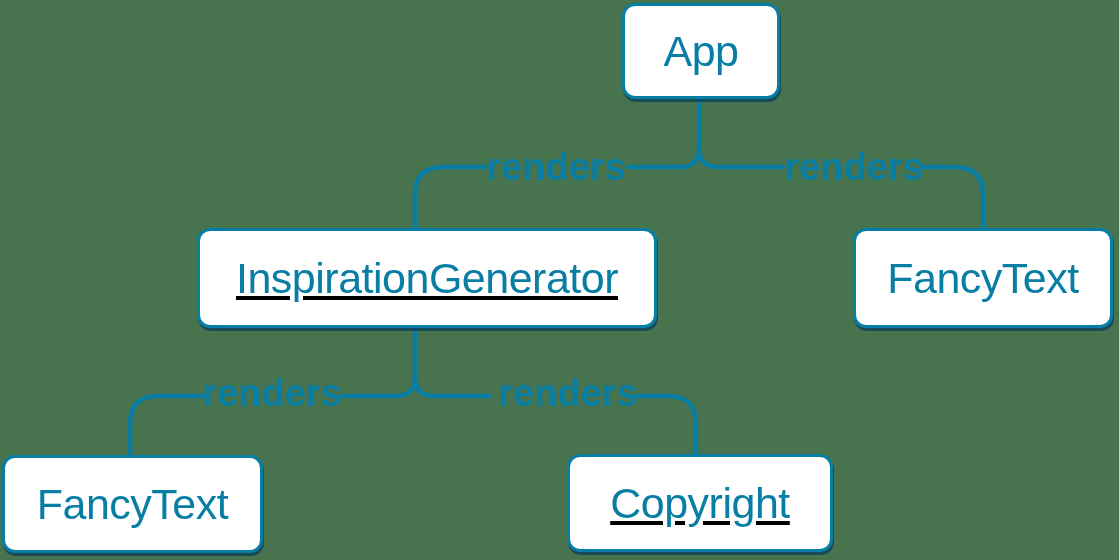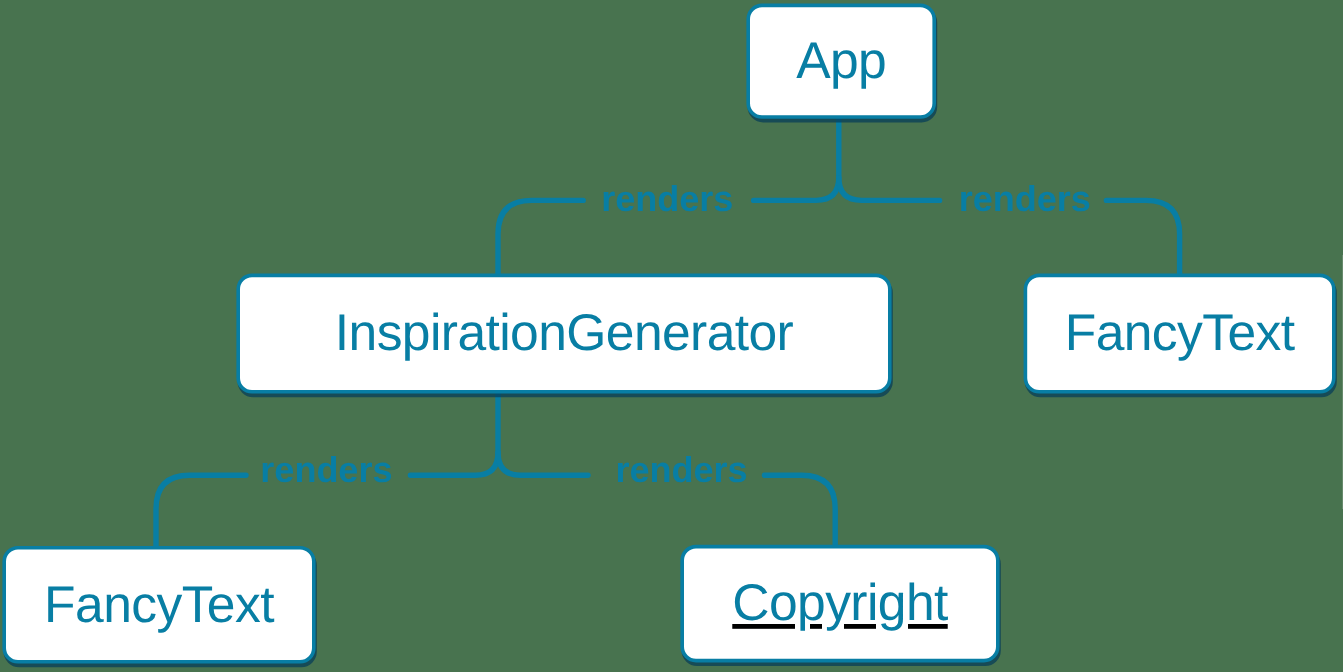--- a/index.html
+++ b/index.html
@@ -43,26 +43,26 @@
     color: #087EA4;
     font-size: 43px;
     font-weight: 500;
     letter-spacing: -0.5px;
     white-space: nowrap;
   }
   .edge-label {
     position: absolute;
     transform: translate(-50%, -50%);
     color: #087EA4;
-    font-size: 30px;
+    font-size: 38px;
     font-weight: 700;
     white-space: nowrap;
   }
   .node-app            { left: 622px; top: 3px;   width: 158px; height: 96px; }
-  .node-ig             { left: 197px; top: 228px; width: 546px; height: 100px; }
+  .node-ig             { left: 197px; top: 228px; width: 460px; height: 100px; text-decoration: underline; }
   .node-fancy-top      { left: 853px; top: 228px; width: 260px; height: 100px; }
   .node-fancy-bottom   { left: 2px;   top: 455px; width: 261px; height: 98px; }
   .node-copyright      { left: 567px; top: 454px; width: 266px; height: 98px; text-decoration: underline; }
   .edge-label-1 { left: 556px; top: 167px; }
   .edge-label-2 { left: 854px; top: 167px; }
   .edge-label-3 { left: 272px; top: 393px; }
   .edge-label-4 { left: 568px; top: 393px; }
 </style>
 </head>
 <body>

